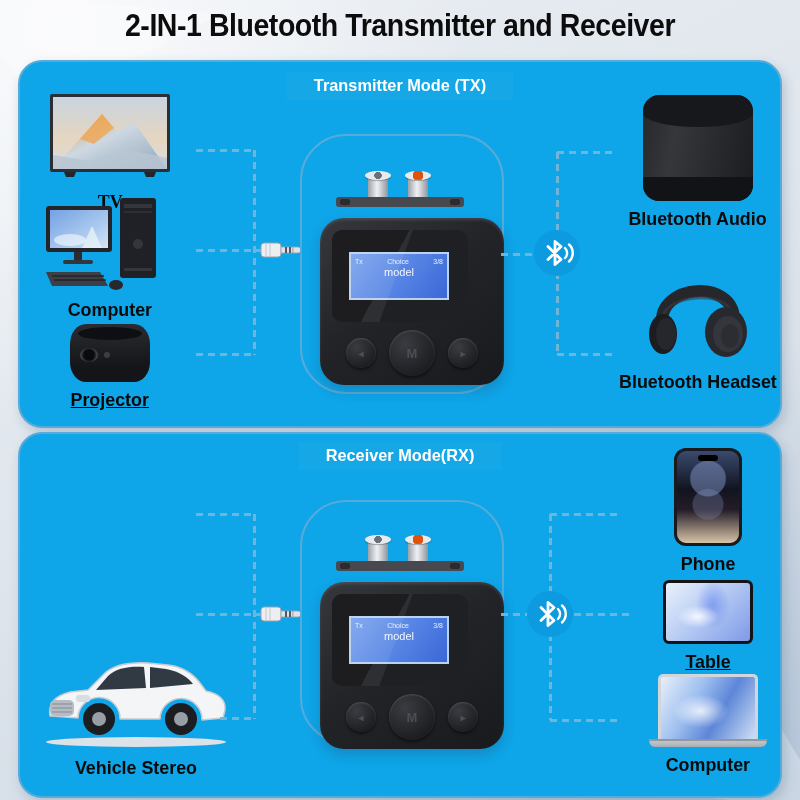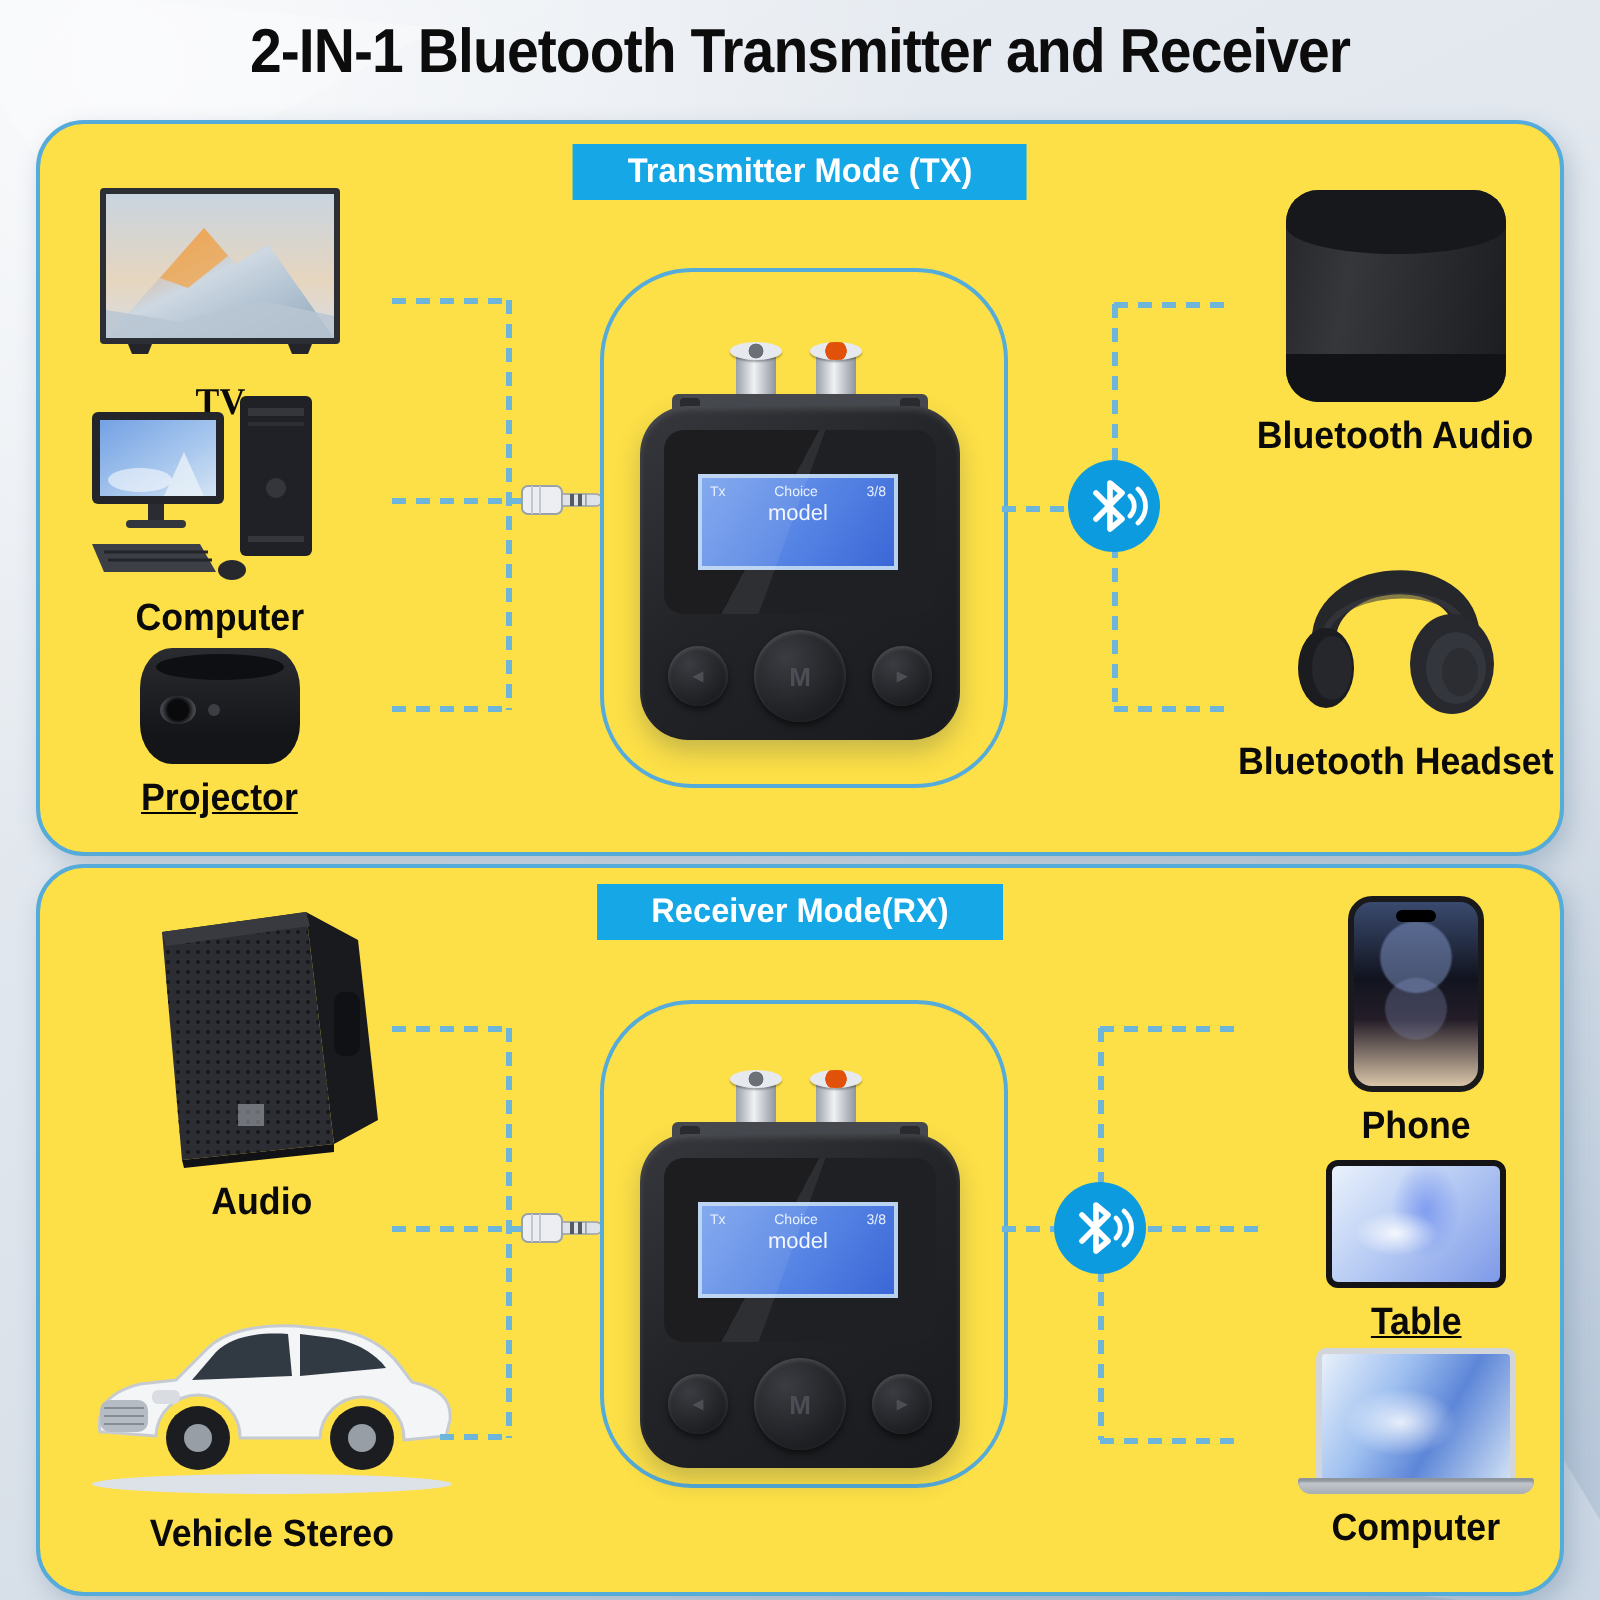--- a/index.html
+++ b/index.html
@@ -8,21 +8,21 @@
     radial-gradient(circle at 88% 96%, rgba(130,160,195,.38), transparent 42%),
     radial-gradient(circle at 8% 4%, rgba(255,255,255,.75), transparent 38%),
     linear-gradient(155deg,#eaeef3 0%,#e0e6ed 45%,#ccd6e1 100%);}
   .bg-shape{position:absolute;background:rgba(255,255,255,.28);pointer-events:none;}
   .bg-shape.s1{left:-40px;top:-10px;width:260px;height:120px;clip-path:polygon(0 0,100% 20%,30% 100%);}
   .bg-shape.s2{right:-30px;bottom:-10px;width:280px;height:140px;clip-path:polygon(70% 0,100% 100%,0 80%);}
 
   .title{position:absolute;top:8px;left:0;width:100%;text-align:center;
     font-size:31px;font-weight:700;color:#0c0c0d;transform:scaleX(.92);letter-spacing:-.5px;}
 
-  .panel{position:absolute;left:18px;width:760px;background:#fde047;
+  .panel{position:absolute;left:18px;width:760px;background:#0ea5e9;
     border:2px solid var(--border,#55abd9);border-radius:24px;
     box-shadow:3px 5px 12px rgba(90,120,150,.32);}
   #tx-panel{top:60px;height:364px;}
   #rx-panel{top:432px;height:362px;}
 
   .badge{position:absolute;left:50%;top:10px;transform:translateX(-50%);
     background:var(--accent,#16a7e6);color:#fff;padding:4px 24px;white-space:nowrap;}
   #rx-panel .badge{top:8px;}
   .badge span{display:inline-block;font-size:17px;font-weight:700;transform:scaleX(.96);}
 
@@ -41,23 +41,23 @@
   .bt-device{position:absolute;width:160px;height:198px;}
   .rca{position:absolute;top:3px;width:20px;height:26px;border-radius:3px;
     background:linear-gradient(90deg,#9ba1a9,#eff1f4 45%,#8f959d);}
   .rca::before{content:"";position:absolute;left:-3px;right:-3px;top:-4px;height:9px;border-radius:50%;
     background:radial-gradient(circle,#6b7077 26%,#e6e9ed 28%);box-shadow:0 1px 1px rgba(0,0,0,.3);}
   .rca-l{left:48px;}.rca-r{left:88px;}
   .rca-r::before{background:radial-gradient(circle,#e2510a 38%,#e6e9ed 40%);}
   .dev-top{position:absolute;top:25px;left:16px;right:16px;height:10px;border-radius:3px;background:#47494f;}
   .dev-top::before,.dev-top::after{content:"";position:absolute;top:2px;width:10px;height:6px;background:#2a2b2f;border-radius:2px;}
   .dev-top::before{left:4px;}.dev-top::after{right:4px;}
-  .dev-body{position:absolute;top:31px;left:0;width:160px;height:167px;border-radius:24px;
+  .dev-body{position:absolute;top:46px;left:0;width:160px;height:167px;border-radius:24px;
     background:linear-gradient(145deg,#36383d 0%,#232428 45%,#191a1d 100%);
-    box-shadow:inset 0 2px 3px rgba(255,255,255,.12),0 6px 12px rgba(40,60,80,.25);}
+    box-shadow:inset 0 2px 3px rgba(255,255,255,.12),0 6px 12px rgba(40,60,80,.25);padding-left:24px;}
   .dev-screenpanel{position:absolute;top:12px;left:12px;width:136px;height:92px;border-radius:10px;
     background:linear-gradient(118deg,#0c0c0e 0 42%,#1f2024 42% 100%);overflow:hidden;}
   .dev-screenpanel::after{content:"";position:absolute;left:-25%;top:-50%;width:70%;height:200%;
     background:rgba(255,255,255,.07);transform:rotate(20deg);}
   .lcd{position:absolute;left:17px;top:22px;width:100px;height:48px;border:2px solid #b9d2f0;
     background:linear-gradient(125deg,#7ba4ee 0%,#5583e4 55%,#3a67d6 100%);box-sizing:border-box;}
   .lcd-row{display:flex;justify-content:space-between;font-size:7px;color:#e8f0ff;padding:4px 4px 0;}
   .lcd-model{text-align:center;font-size:11px;color:#f2f6ff;margin-top:1px;}
   .dev-buttons{position:absolute;left:0;right:0;bottom:9px;display:flex;justify-content:center;align-items:center;gap:13px;}
   .dbtn{border-radius:50%;background:radial-gradient(circle at 35% 30%,#3a3c41,#1d1e22 72%);
@@ -253,37 +253,20 @@
     </svg>
     <div class="glabel">Bluetooth Headset</div>
   </div>
 </div>
 
 <div class="panel" id="rx-panel">
   <div class="badge">
     <span>Receiver Mode(RX)</span>
   </div>
 
-  <div class="pgroup" style="left:36px;top:20px;width:150px;">
-    <svg width="128" height="130" viewBox="0 0 128 130">
-      <defs>
-        <pattern id="grl" width="5" height="5" patternUnits="userSpaceOnUse">
-          <circle cx="2" cy="2" r="1" fill="#15161a"></circle>
-        </pattern>
-      </defs>
-      <polygon points="14,12 86,2 100,118 24,126" fill="#2b2d32"></polygon>
-      <polygon points="14,12 86,2 100,118 24,126" fill="url(#grl)"></polygon>
-      <polygon points="86,2 112,16 122,106 100,118" fill="#191a1d"></polygon>
-      <polygon points="14,12 86,2 88,9 16,19" fill="#383a40"></polygon>
-      <rect x="100" y="42" width="13" height="32" rx="5" fill="#101114"></rect>
-      <rect x="52" y="98" width="13" height="11" fill="#c8ccd2" opacity=".45"></rect>
-      <polygon points="24,126 100,118 100,122 25,130" fill="#111215"></polygon>
-    </svg>
-    <div class="glabel">Audio</div>
-  </div>
 
   <div class="pgroup" style="left:10px;top:216px;width:212px;">
     <svg width="200" height="100" viewBox="0 0 200 100">
       <ellipse cx="100" cy="92" rx="90" ry="5" fill="#dde2e8"></ellipse>
       <path d="M14 66 C12 54 18 46 34 42 L52 40 L68 24 C76 16 92 12 112 13 L132 15 C148 17 158 25 164 33 L170 41 C184 44 190 50 189 60 L187 68 L166 70 A21 21 0 0 0 124 69 L84 69 A21 21 0 0 0 42 68 L16 66 Z" fill="#f3f5f7" stroke="#c6cbd2" stroke-width="1.5" stroke-linejoin="round"></path>
       <path d="M72 26 C80 18 94 16 108 17 L110 38 L60 40 Z" fill="#313943"></path>
       <path d="M114 17 L130 19 C142 21 152 27 157 34 L114 38 Z" fill="#313943"></path>
       <rect x="14" y="50" width="24" height="16" rx="5" fill="#b6bcc4"></rect>
       <line x1="16" y1="54" x2="36" y2="54" stroke="#858b93"></line>
       <line x1="16" y1="58" x2="36" y2="58" stroke="#858b93"></line>

